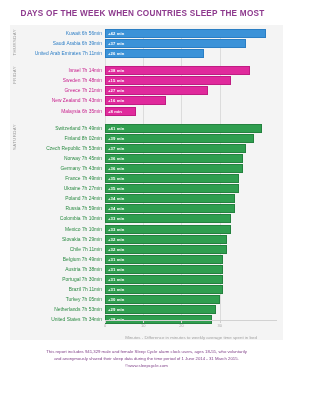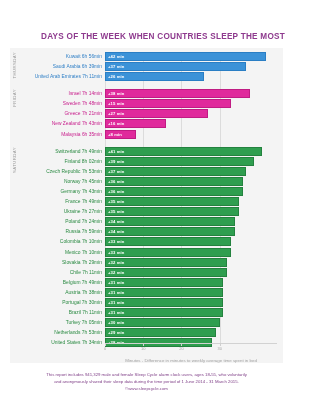--- a/index.html
+++ b/index.html
@@ -18,23 +18,22 @@
     position: relative;
     width: 293px;
     height: 400px;
     background: #ffffff;
     box-sizing: border-box;
   }
 
   
   .title-bar {
     padding: 9px 8px 7px 0;
-    text-align: right;
+    text-align: center;
     background: #ffffff;
-    margin-top: 23px;
   }
   .title-bar .title {
     font-size: 8.2px;
     font-weight: bold;
     letter-spacing: 0.25px;
     color: #8e3a8e;
     line-height: 1.1;
     white-space: nowrap;
   }
 

